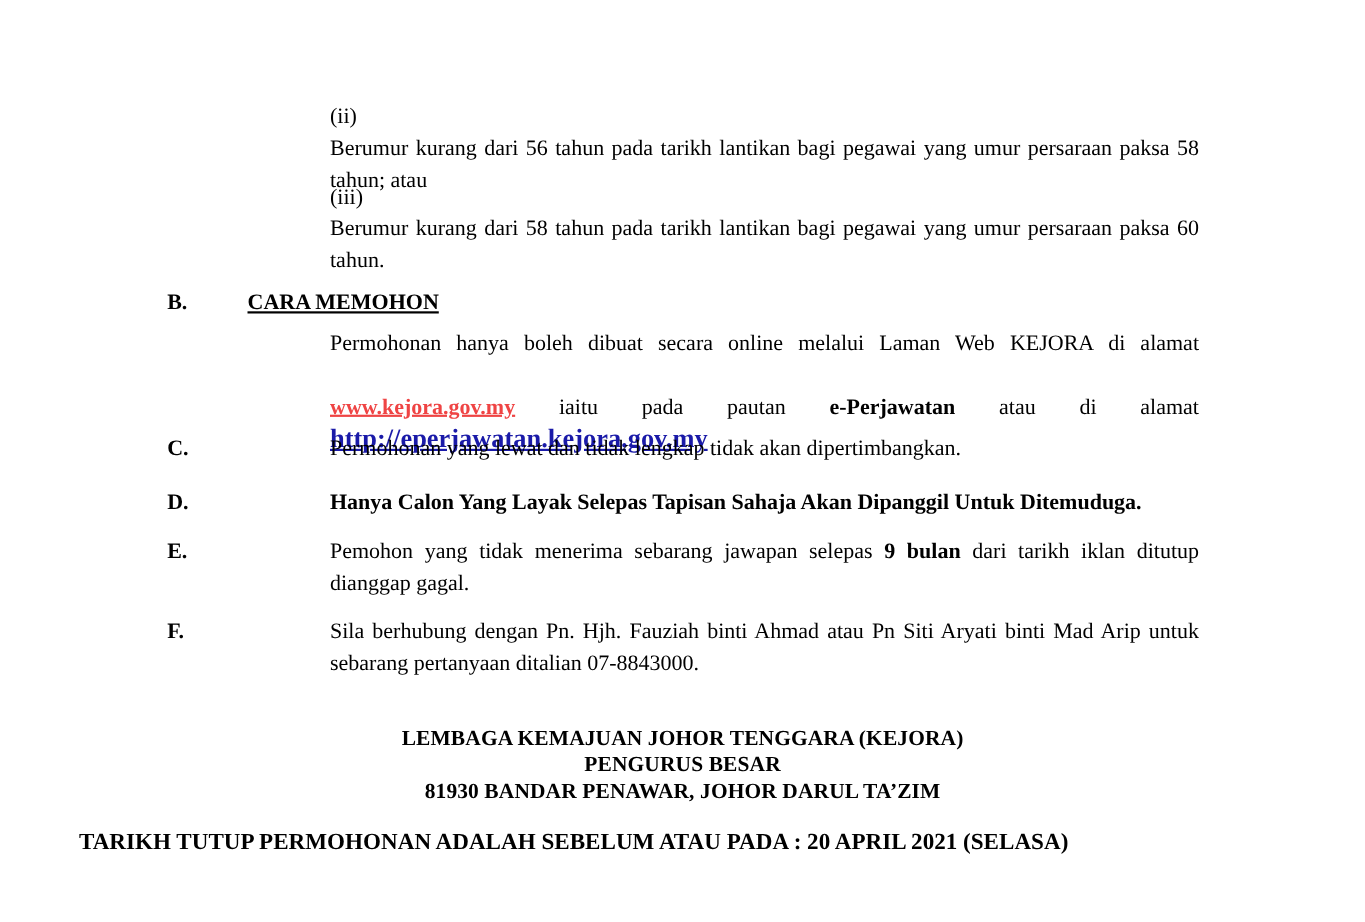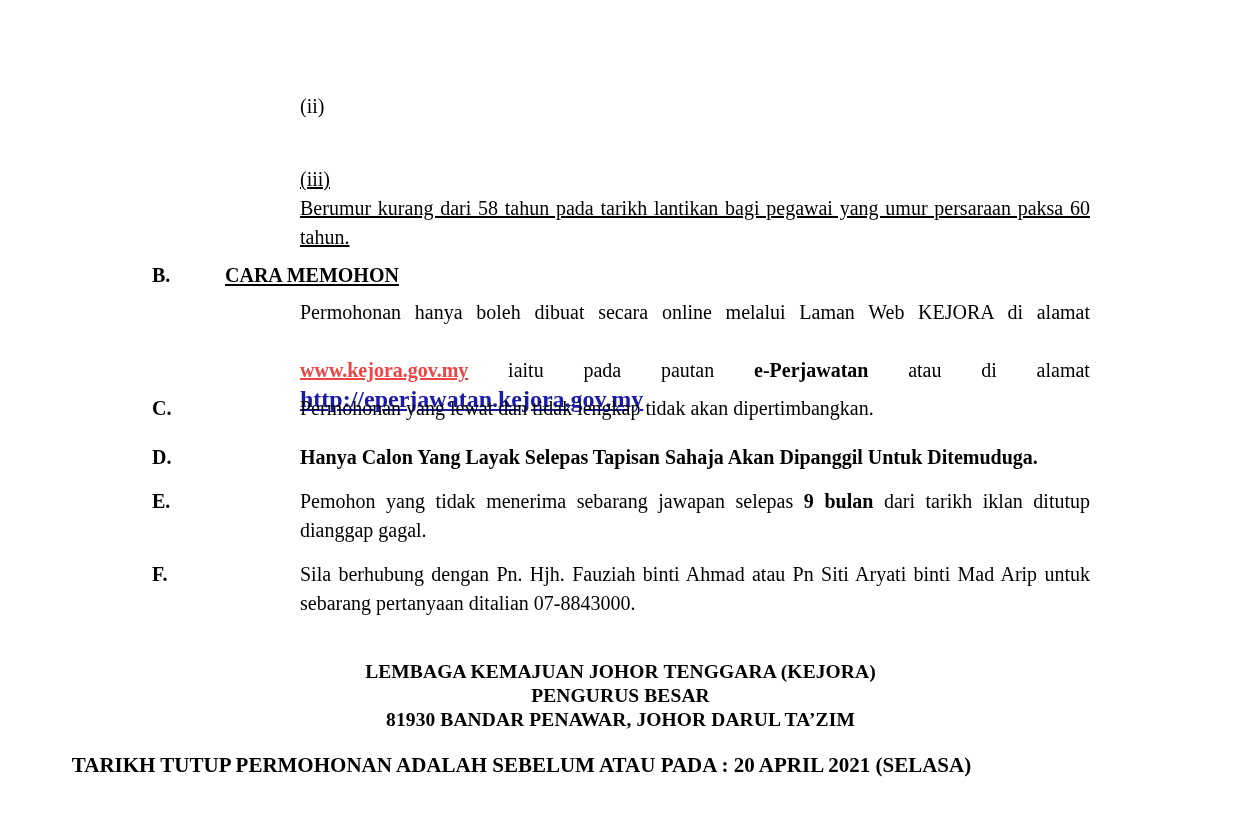--- a/index.html
+++ b/index.html
@@ -101,23 +101,24 @@
     white-space: nowrap;
   }
 </style>
 </head>
 <body>
 
 <div class="page">
 
   <div class="row roman-row" style="top: 92px;">
     <div class="marker">(ii)</div>
+    <div class="body">Berumur kurang dari 56 tahun pada tarikh lantikan bagi pegawai yang umur persaraan paksa 58 tahun; atau</div>
   </div>
 
-  <div class="row roman-row" style="top: 165px; text-decoration: underline;">
+  <div class="row roman-row" style="top: 165px;">
     <div class="marker">(iii)</div>
     <div class="body">Berumur kurang dari 58 tahun pada tarikh lantikan bagi pegawai yang umur persaraan paksa 60 tahun.</div>
   </div>
 
   <div class="row letter-row" style="top: 261px;">
     <div class="marker bold" style="width: 73px;">B.</div>
     <div style="flex:1 1 auto;">
       <span class="heading-underline">CARA MEMOHON</span>
     </div>
   </div>

